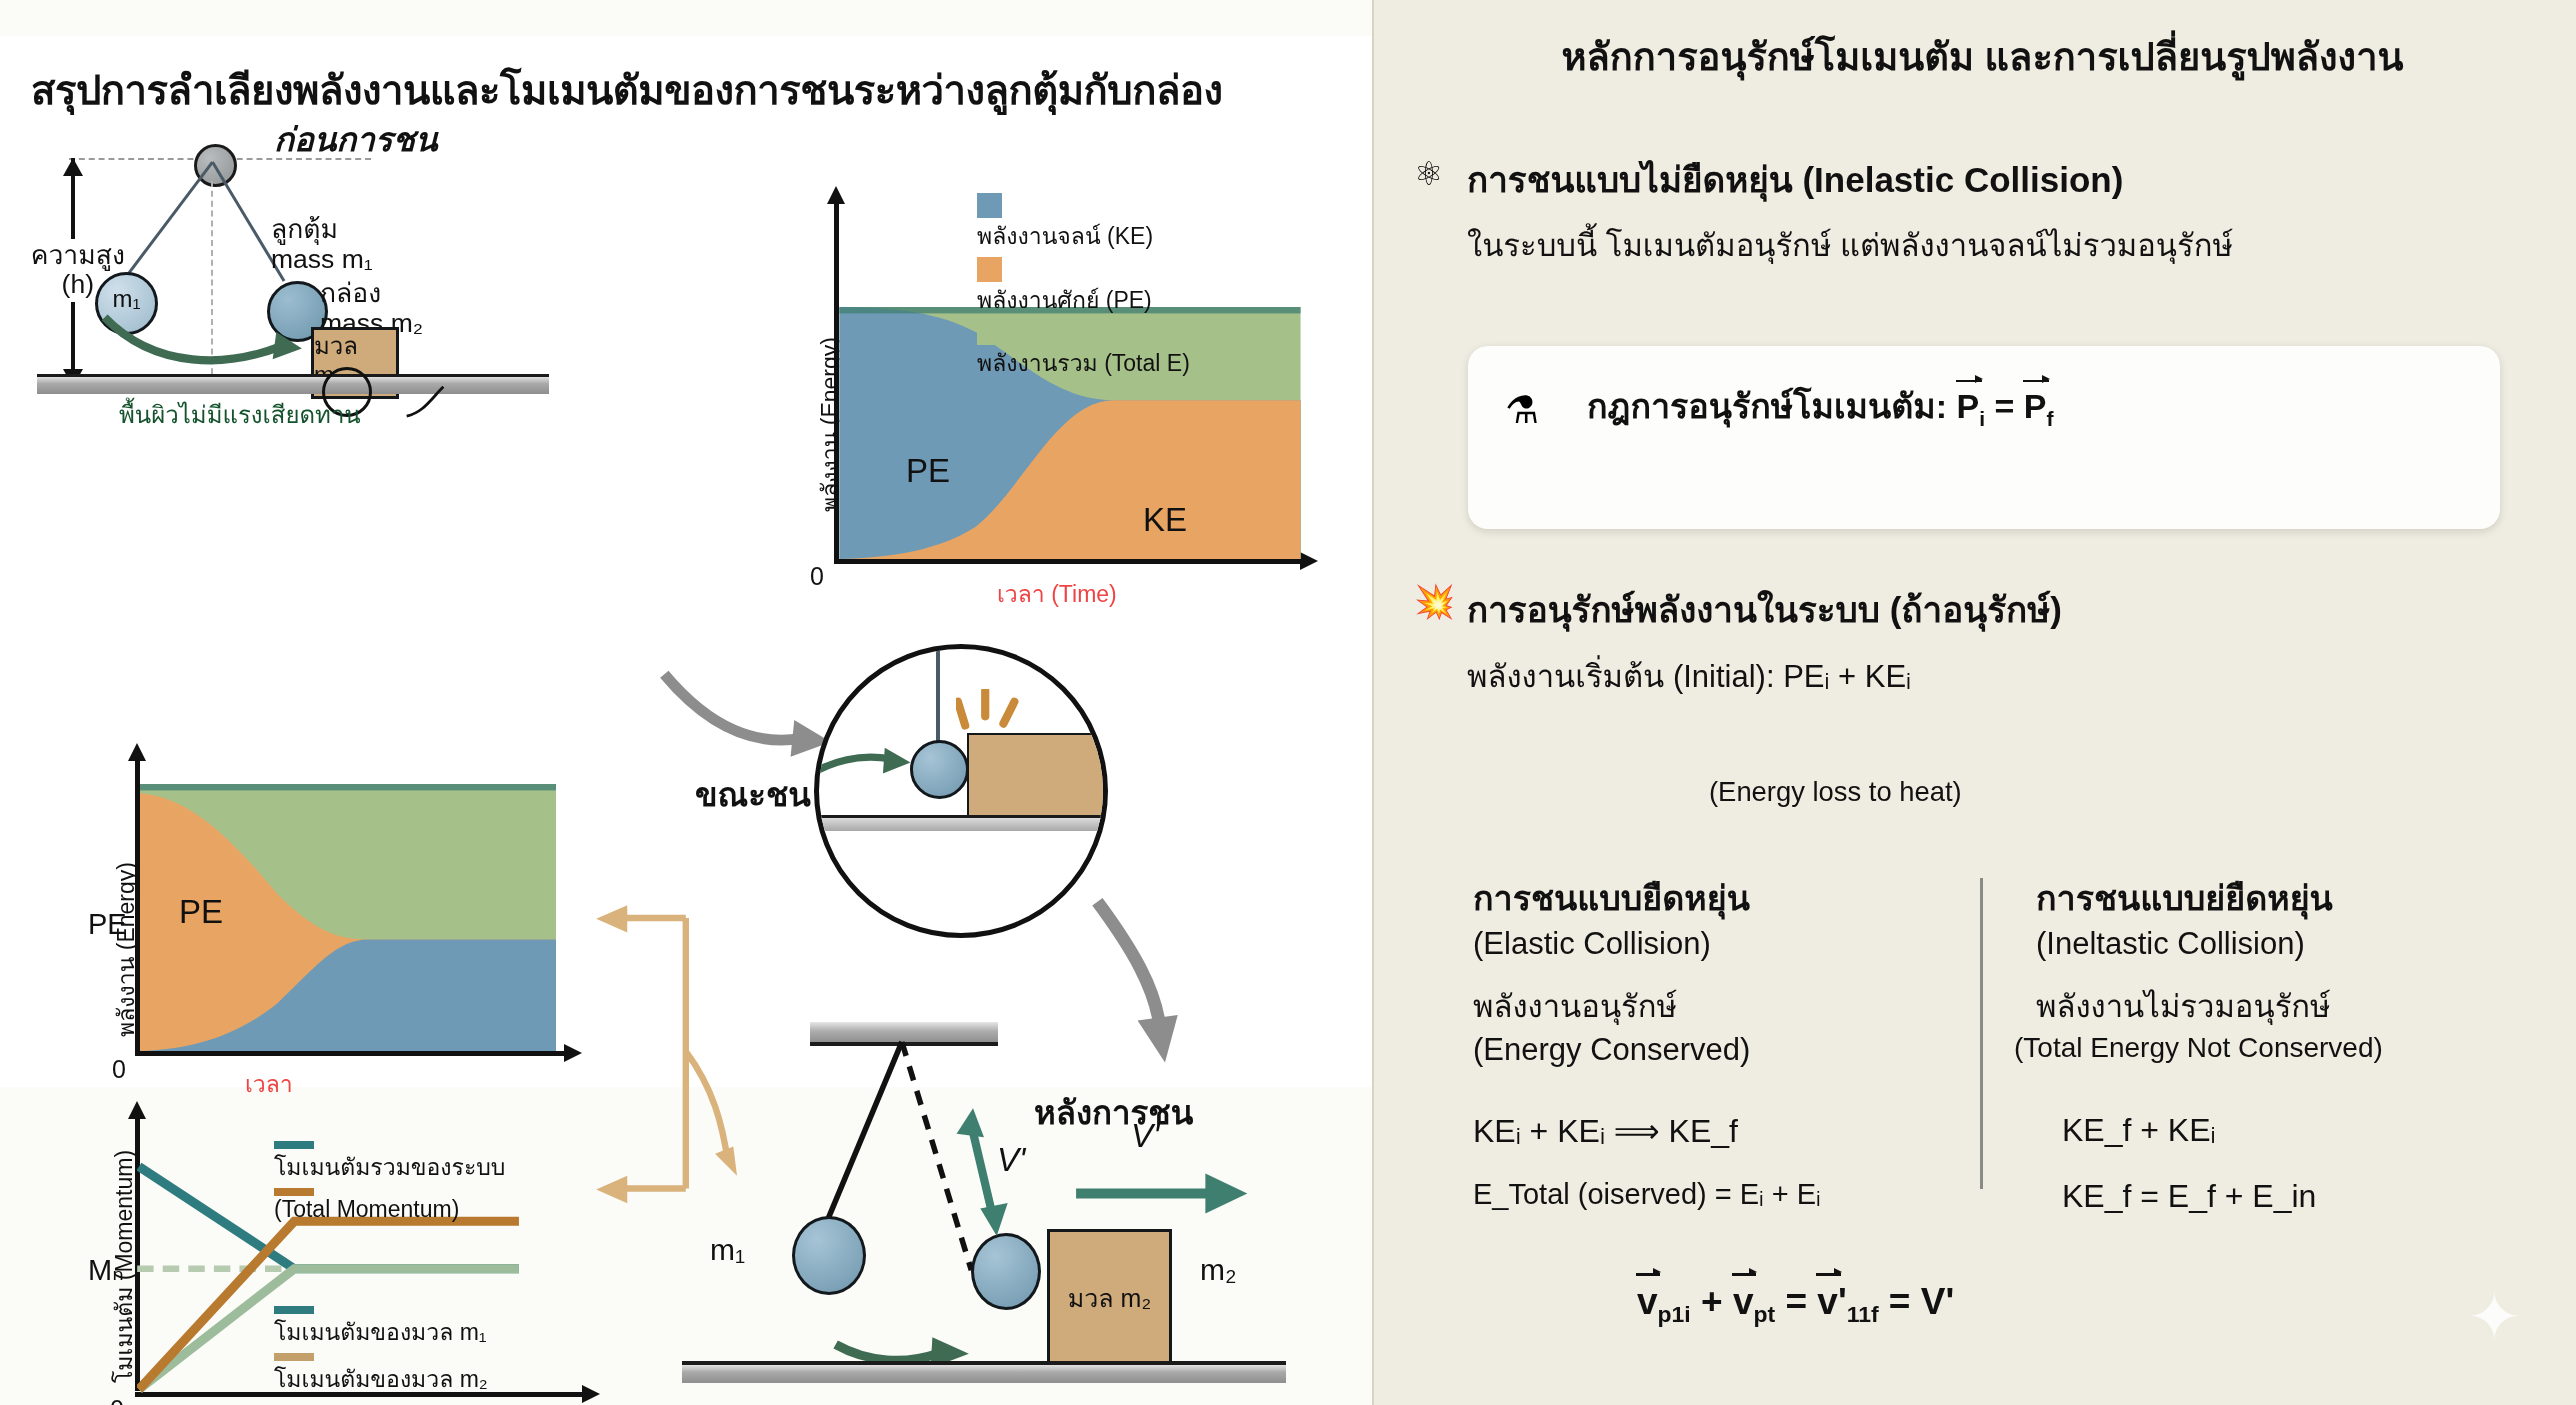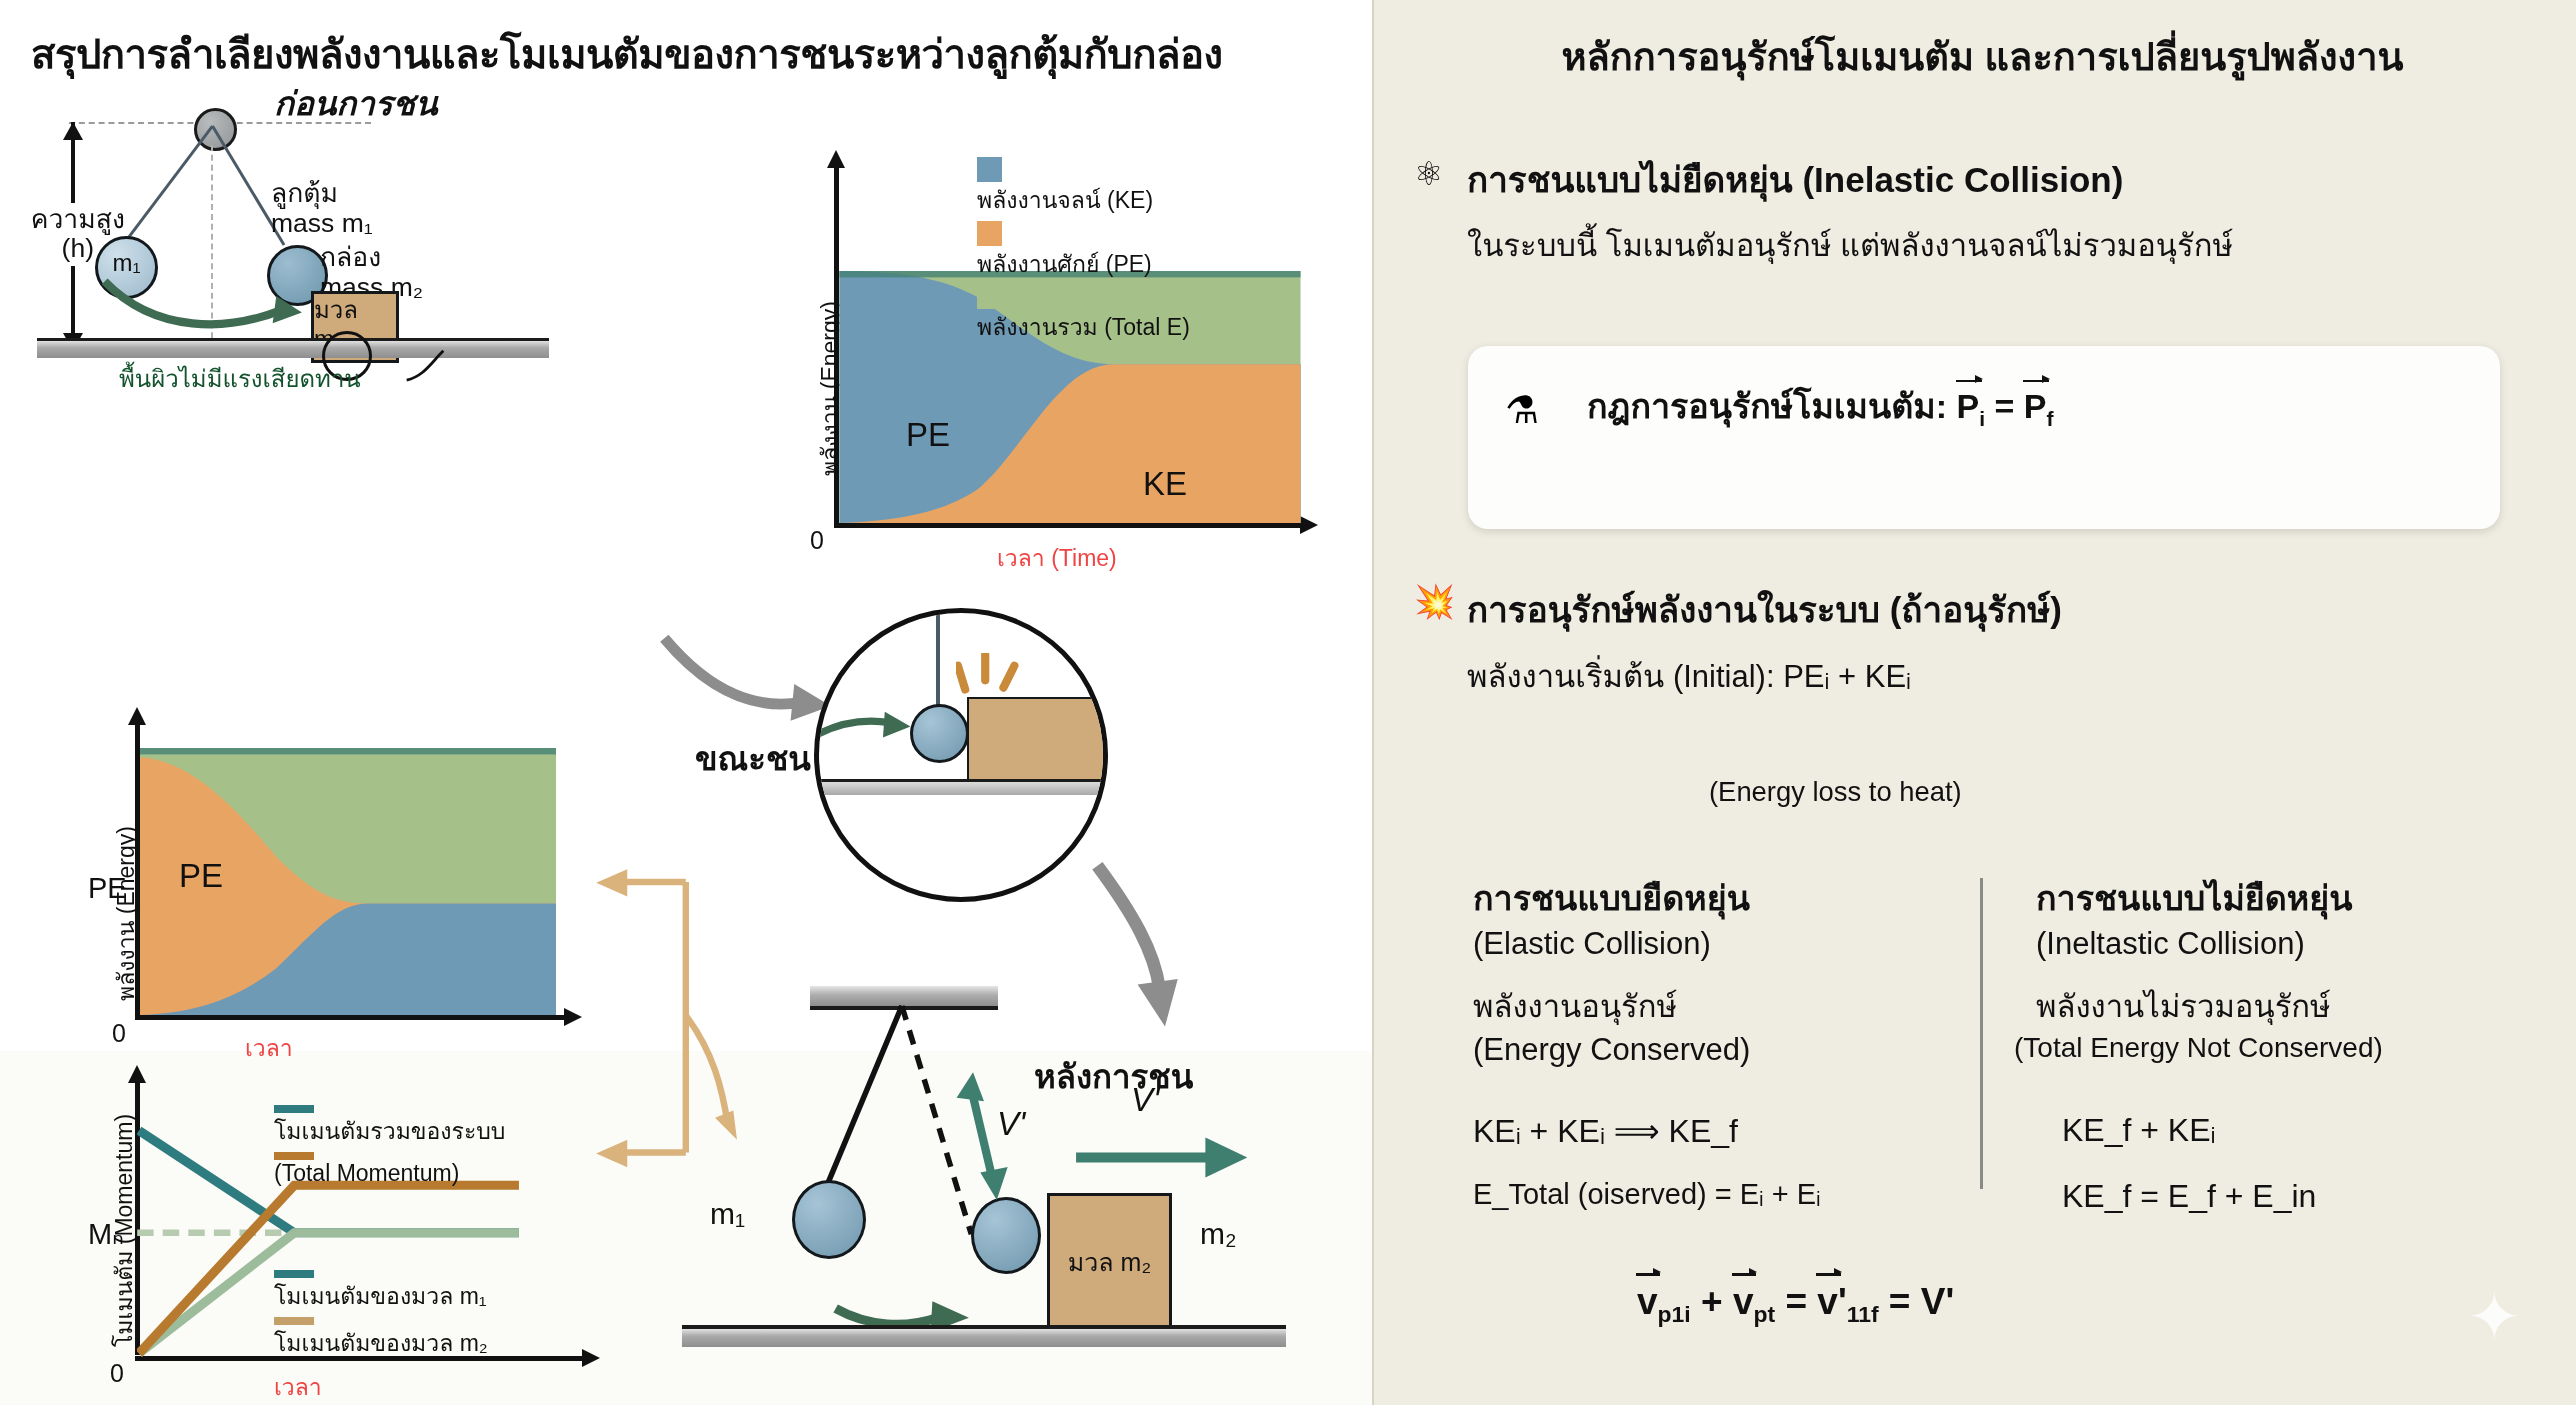--- a/index.html
+++ b/index.html
@@ -10,20 +10,21 @@
     overflow:hidden;
   }
   .page{position:relative;width:2576px;height:1405px;display:flex;}
 
   
   .left-panel{
     position:relative;
     width:1372px;height:1051px;
     background:#ffffff;
     flex:0 0 1372px;
+    margin-top:36px;
   }
   .right-panel{
     position:relative;
     width:1204px;height:1405px;
     background:#efece1;
     flex:0 0 1204px;
     border-left:2.7px solid #d8d4c4;
   }
 
   .main-title{
@@ -394,21 +395,21 @@
 
     <div class="col-div"></div>
 
     <div class="c-h" style="left:1473px;top:871px;">การชนแบบยืดหยุ่น</div>
     <div class="c-t" style="left:1473px;top:926px;">(Elastic Collision)</div>
     <div class="c-t" style="left:1473px;top:981px;">พลังงานอนุรักษ์</div>
     <div class="c-t" style="left:1473px;top:1032px;">(Energy Conserved)</div>
     <div class="c-f" style="left:1473px;top:1112px;">KEᵢ + KEᵢ  ⟹  KE_f</div>
     <div class="c-f" style="left:1473px;top:1178px;font-size:29px;">E_Total (oiserved) = Eᵢ + Eᵢ</div>
 
-    <div class="c-h" style="left:2036px;top:871px;">การชนแบบไม่ยืดหยุ่น</div>
+    <div class="c-h" style="left:2036px;top:871px;">การชนแบบย่ยืดหยุ่น</div>
     <div class="c-t" style="left:2036px;top:926px;">(Ineltastic Collision)</div>
     <div class="c-t" style="left:2036px;top:981px;">พลังงานไม่รวมอนุรักษ์</div>
     <div class="c-t" style="left:2014px;top:1032px;font-size:28px;">(Total Energy Not Conserved)</div>
     <div class="c-f" style="left:2062px;top:1112px;">KE_f + KEᵢ</div>
     <div class="c-f" style="left:2062px;top:1178px;">KE_f = E_f + E_in</div>
 
     <div class="final-f">
       <span class="vec"><span>v</span></span><sub>p1i</sub><span> + </span><span class="vec"><span>v</span></span><sub>pt</sub><span>  =  </span><span class="vec"><span>v</span></span><span>'</span><sub>11f</sub><span> = V'</span>
     </div>
 

